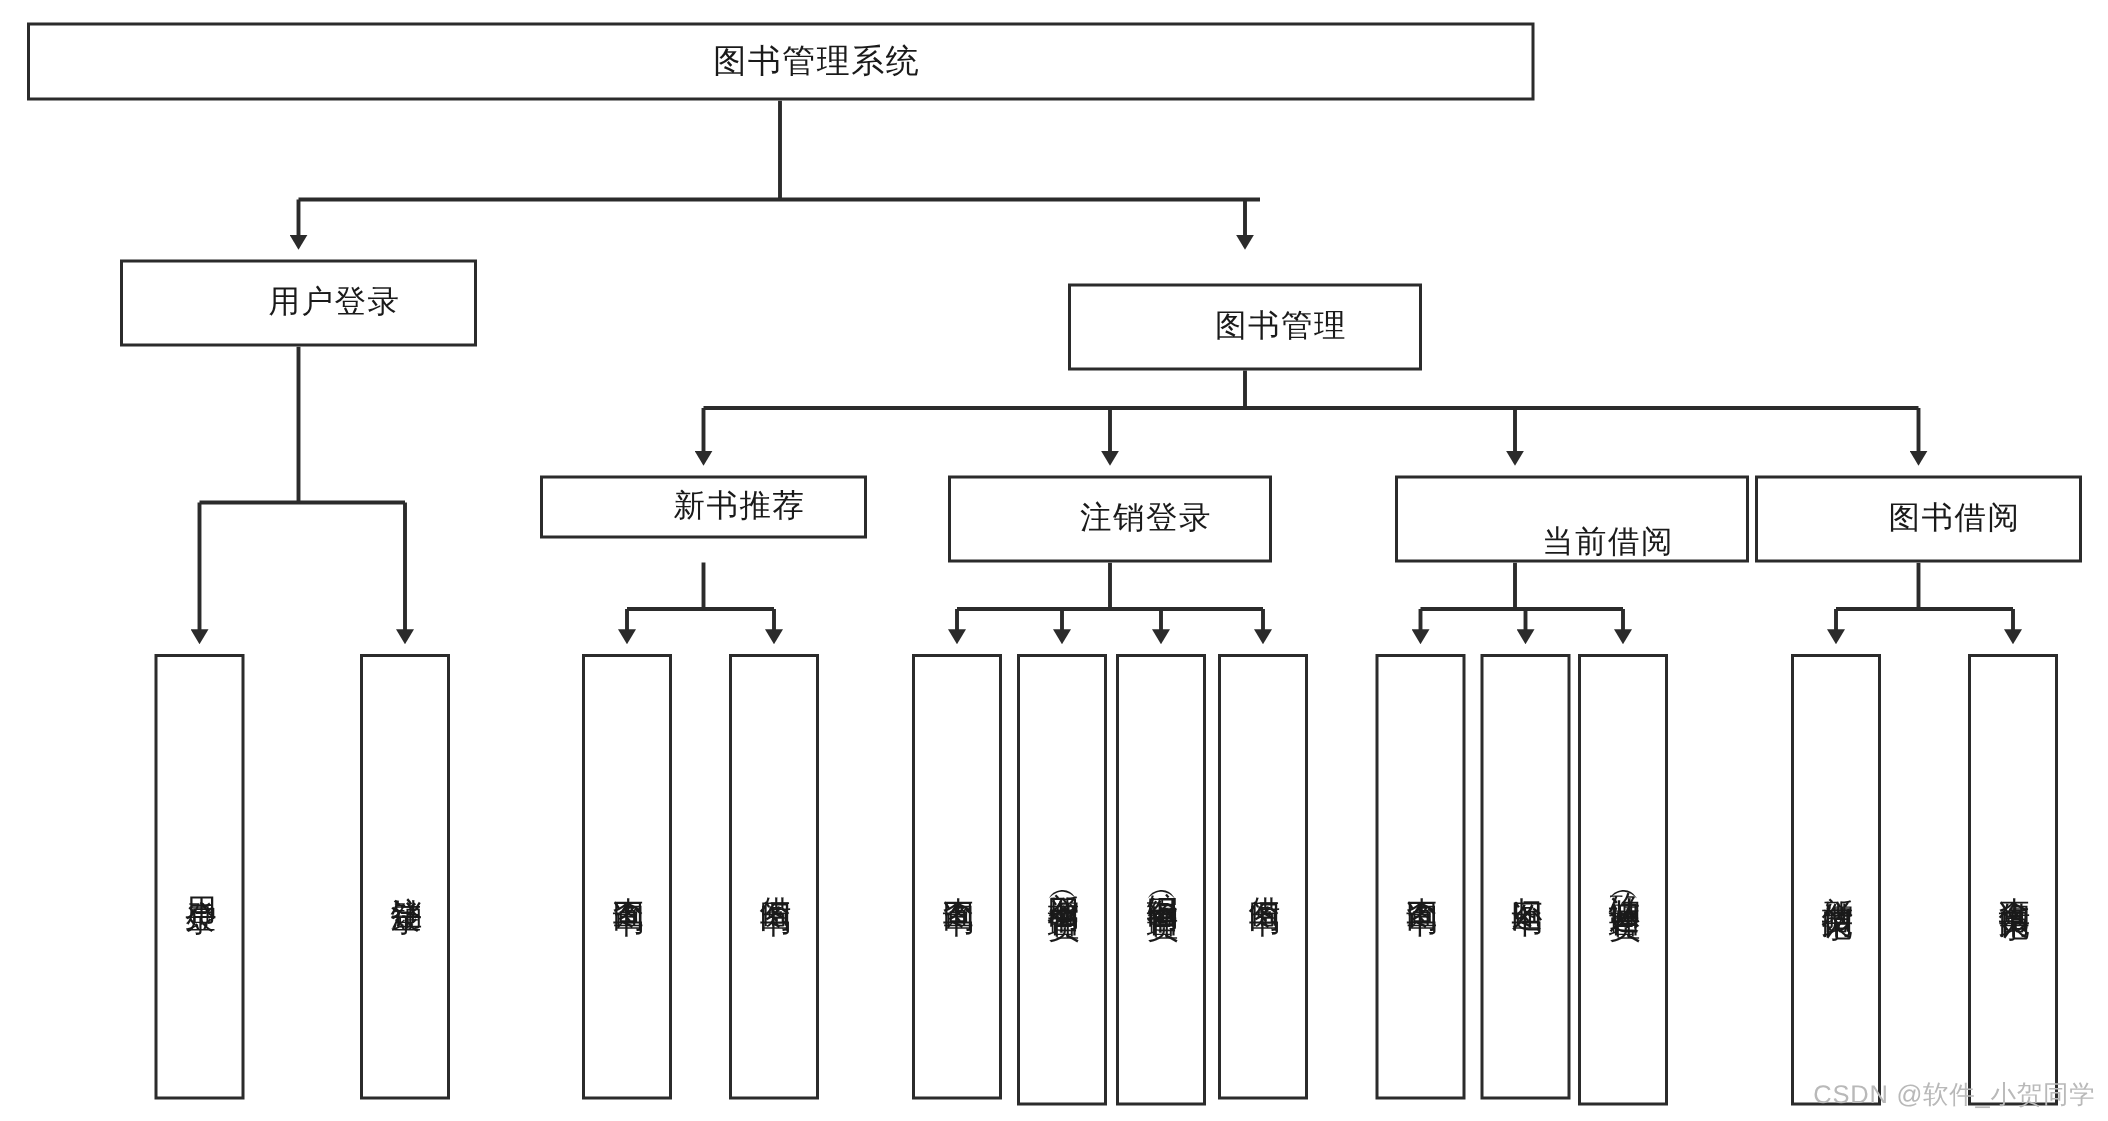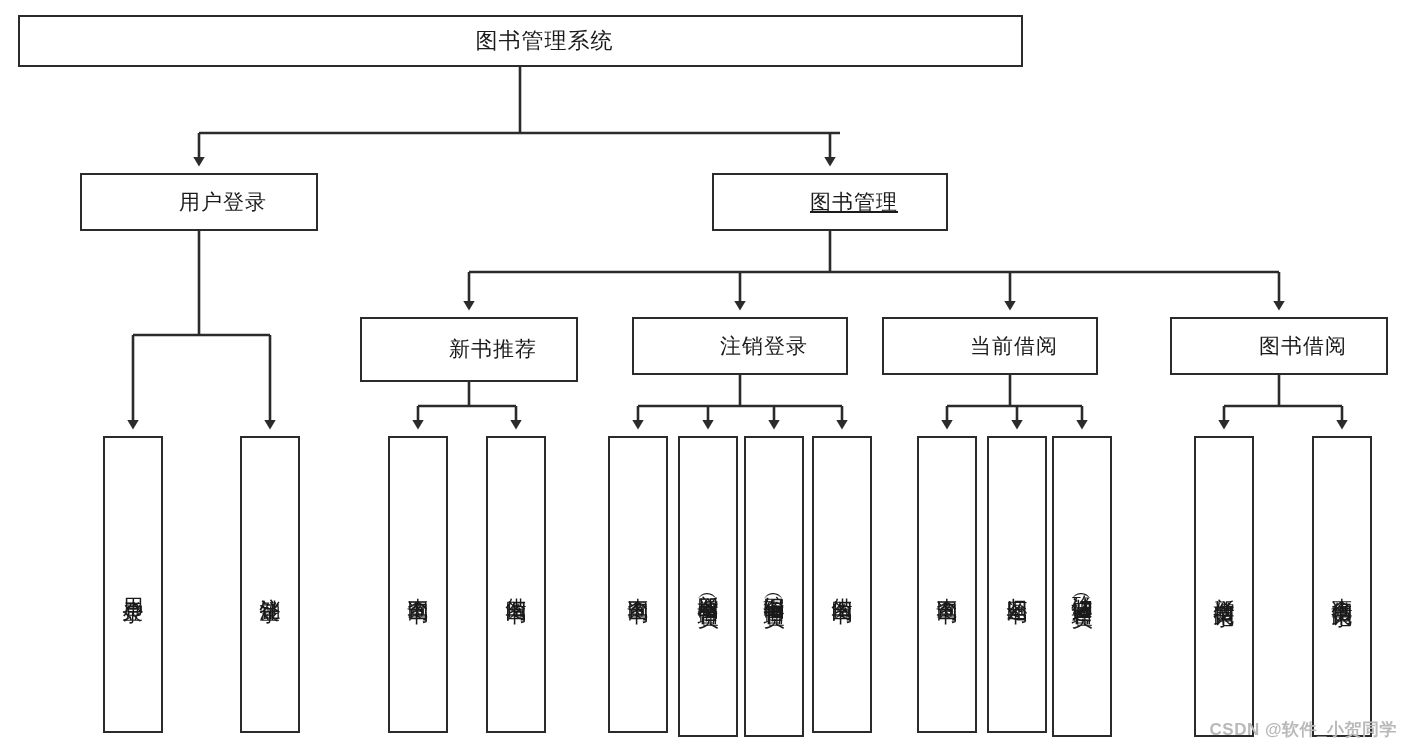--- a/index.html
+++ b/index.html
@@ -65,21 +65,20 @@
     fill: #2b2b2b;
   }
   #watermark {
     position: absolute;
     right: 8px;
     bottom: 6px;
     font-size: 17px;
     color: #b9b9b9;
     letter-spacing: 0.5px;
     white-space: nowrap;
-    font-weight: bold;
   }
 </style>
 </head>
 <body>
 
 <div id="canvas">
 
   <svg class="links" viewBox="0 0 1405 747">
     <defs>
       <marker id="ah" markerWidth="10" markerHeight="12" refX="1.5" refY="6" orient="auto" markerUnits="userSpaceOnUse">
@@ -142,31 +141,31 @@
     </g>
   </svg>
 
   <div class="node h root" style="left:18px;top:15px;width:1005px;height:52px;">
     <span>图书管理系统</span>
   </div>
 
   <div class="node h" style="left:80px;top:173px;width:238px;height:58px;">
     <span>用户登录</span>
   </div>
-  <div class="node h" style="left:712px;top:173px;width:236px;height:58px;text-decoration:underline;">
+  <div class="node h" style="left:712px;top:189px;width:236px;height:58px;">
     <span>图书管理</span>
   </div>
 
-  <div class="node h" style="left:360px;top:317px;width:218px;height:65px;">
+  <div class="node h" style="left:360px;top:317px;width:218px;height:42px;">
     <span>新书推荐</span>
   </div>
   <div class="node h" style="left:632px;top:317px;width:216px;height:58px;">
     <span>注销登录</span>
   </div>
-  <div class="node h" style="left:882px;top:317px;width:216px;height:58px;">
+  <div class="node h" style="left:930px;top:317px;width:236px;height:58px;align-items:flex-end;">
     <span>当前借阅</span>
   </div>
   <div class="node h" style="left:1170px;top:317px;width:218px;height:58px;">
     <span>图书借阅</span>
   </div>
 
   <div class="node v" style="left:103px;top:436px;width:60px;height:297px;">
     <span class="vtext">用户登录</span>
   </div>
   <div class="node v" style="left:240px;top:436px;width:60px;height:297px;">

